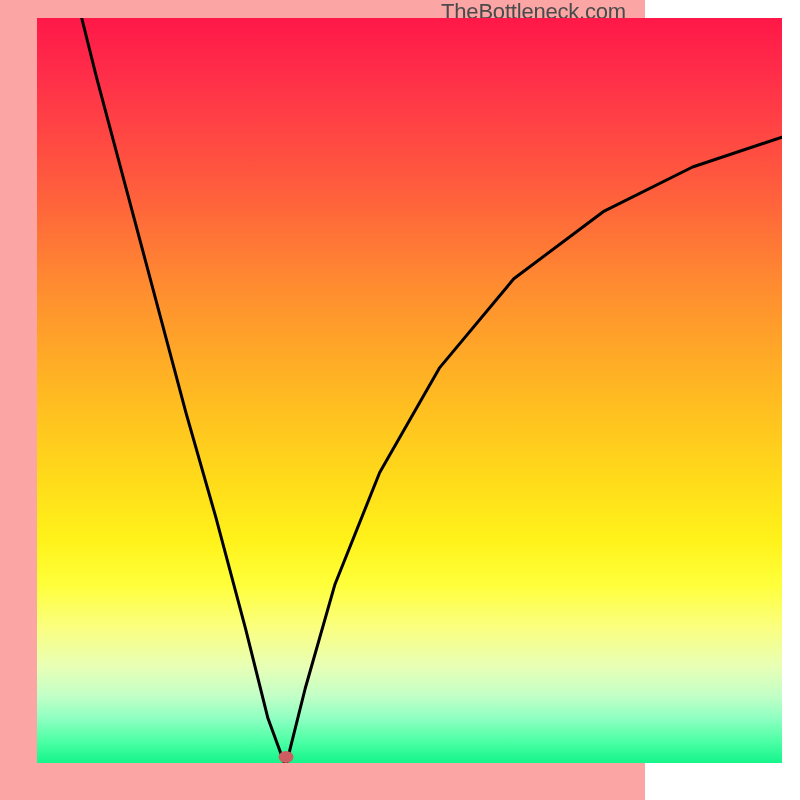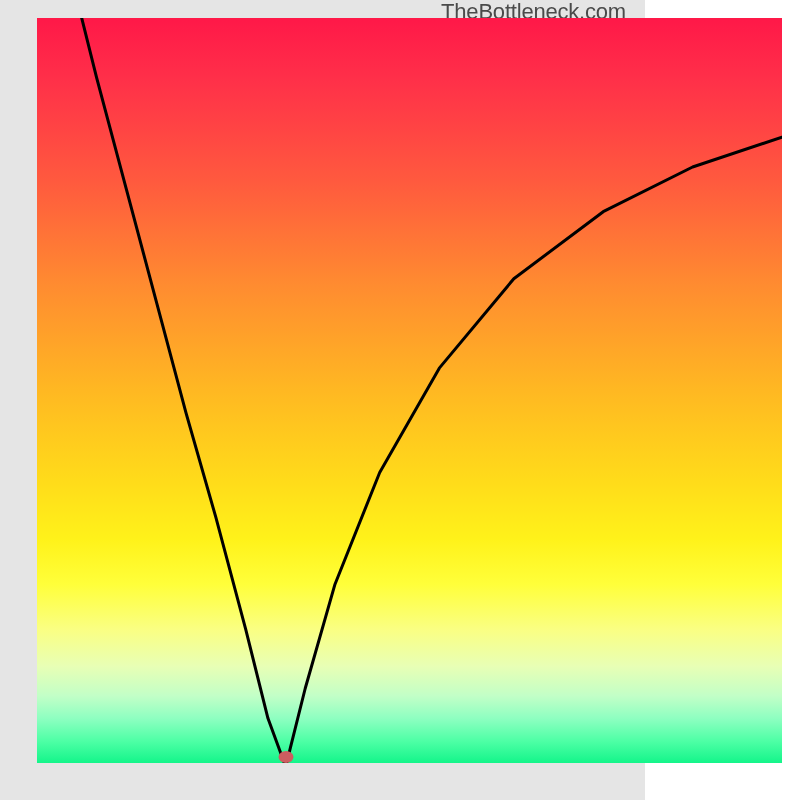--- a/index.html
+++ b/index.html
@@ -10,21 +10,21 @@
     background: #fff;
     font-family: Arial, Helvetica, sans-serif;
     overflow: hidden;
   }
   .frame {
     position: absolute;
     left: 0;
     top: 0;
     width: 645px;
     height: 800px;
-    background: #e5e5e5;
+    background: #fca5a5;
   }
   .plot {
     position: absolute;
     left: 37px;
     top: 18px;
     width: 745px;
     height: 745px;
     overflow: hidden;
   }
   .gradient {

